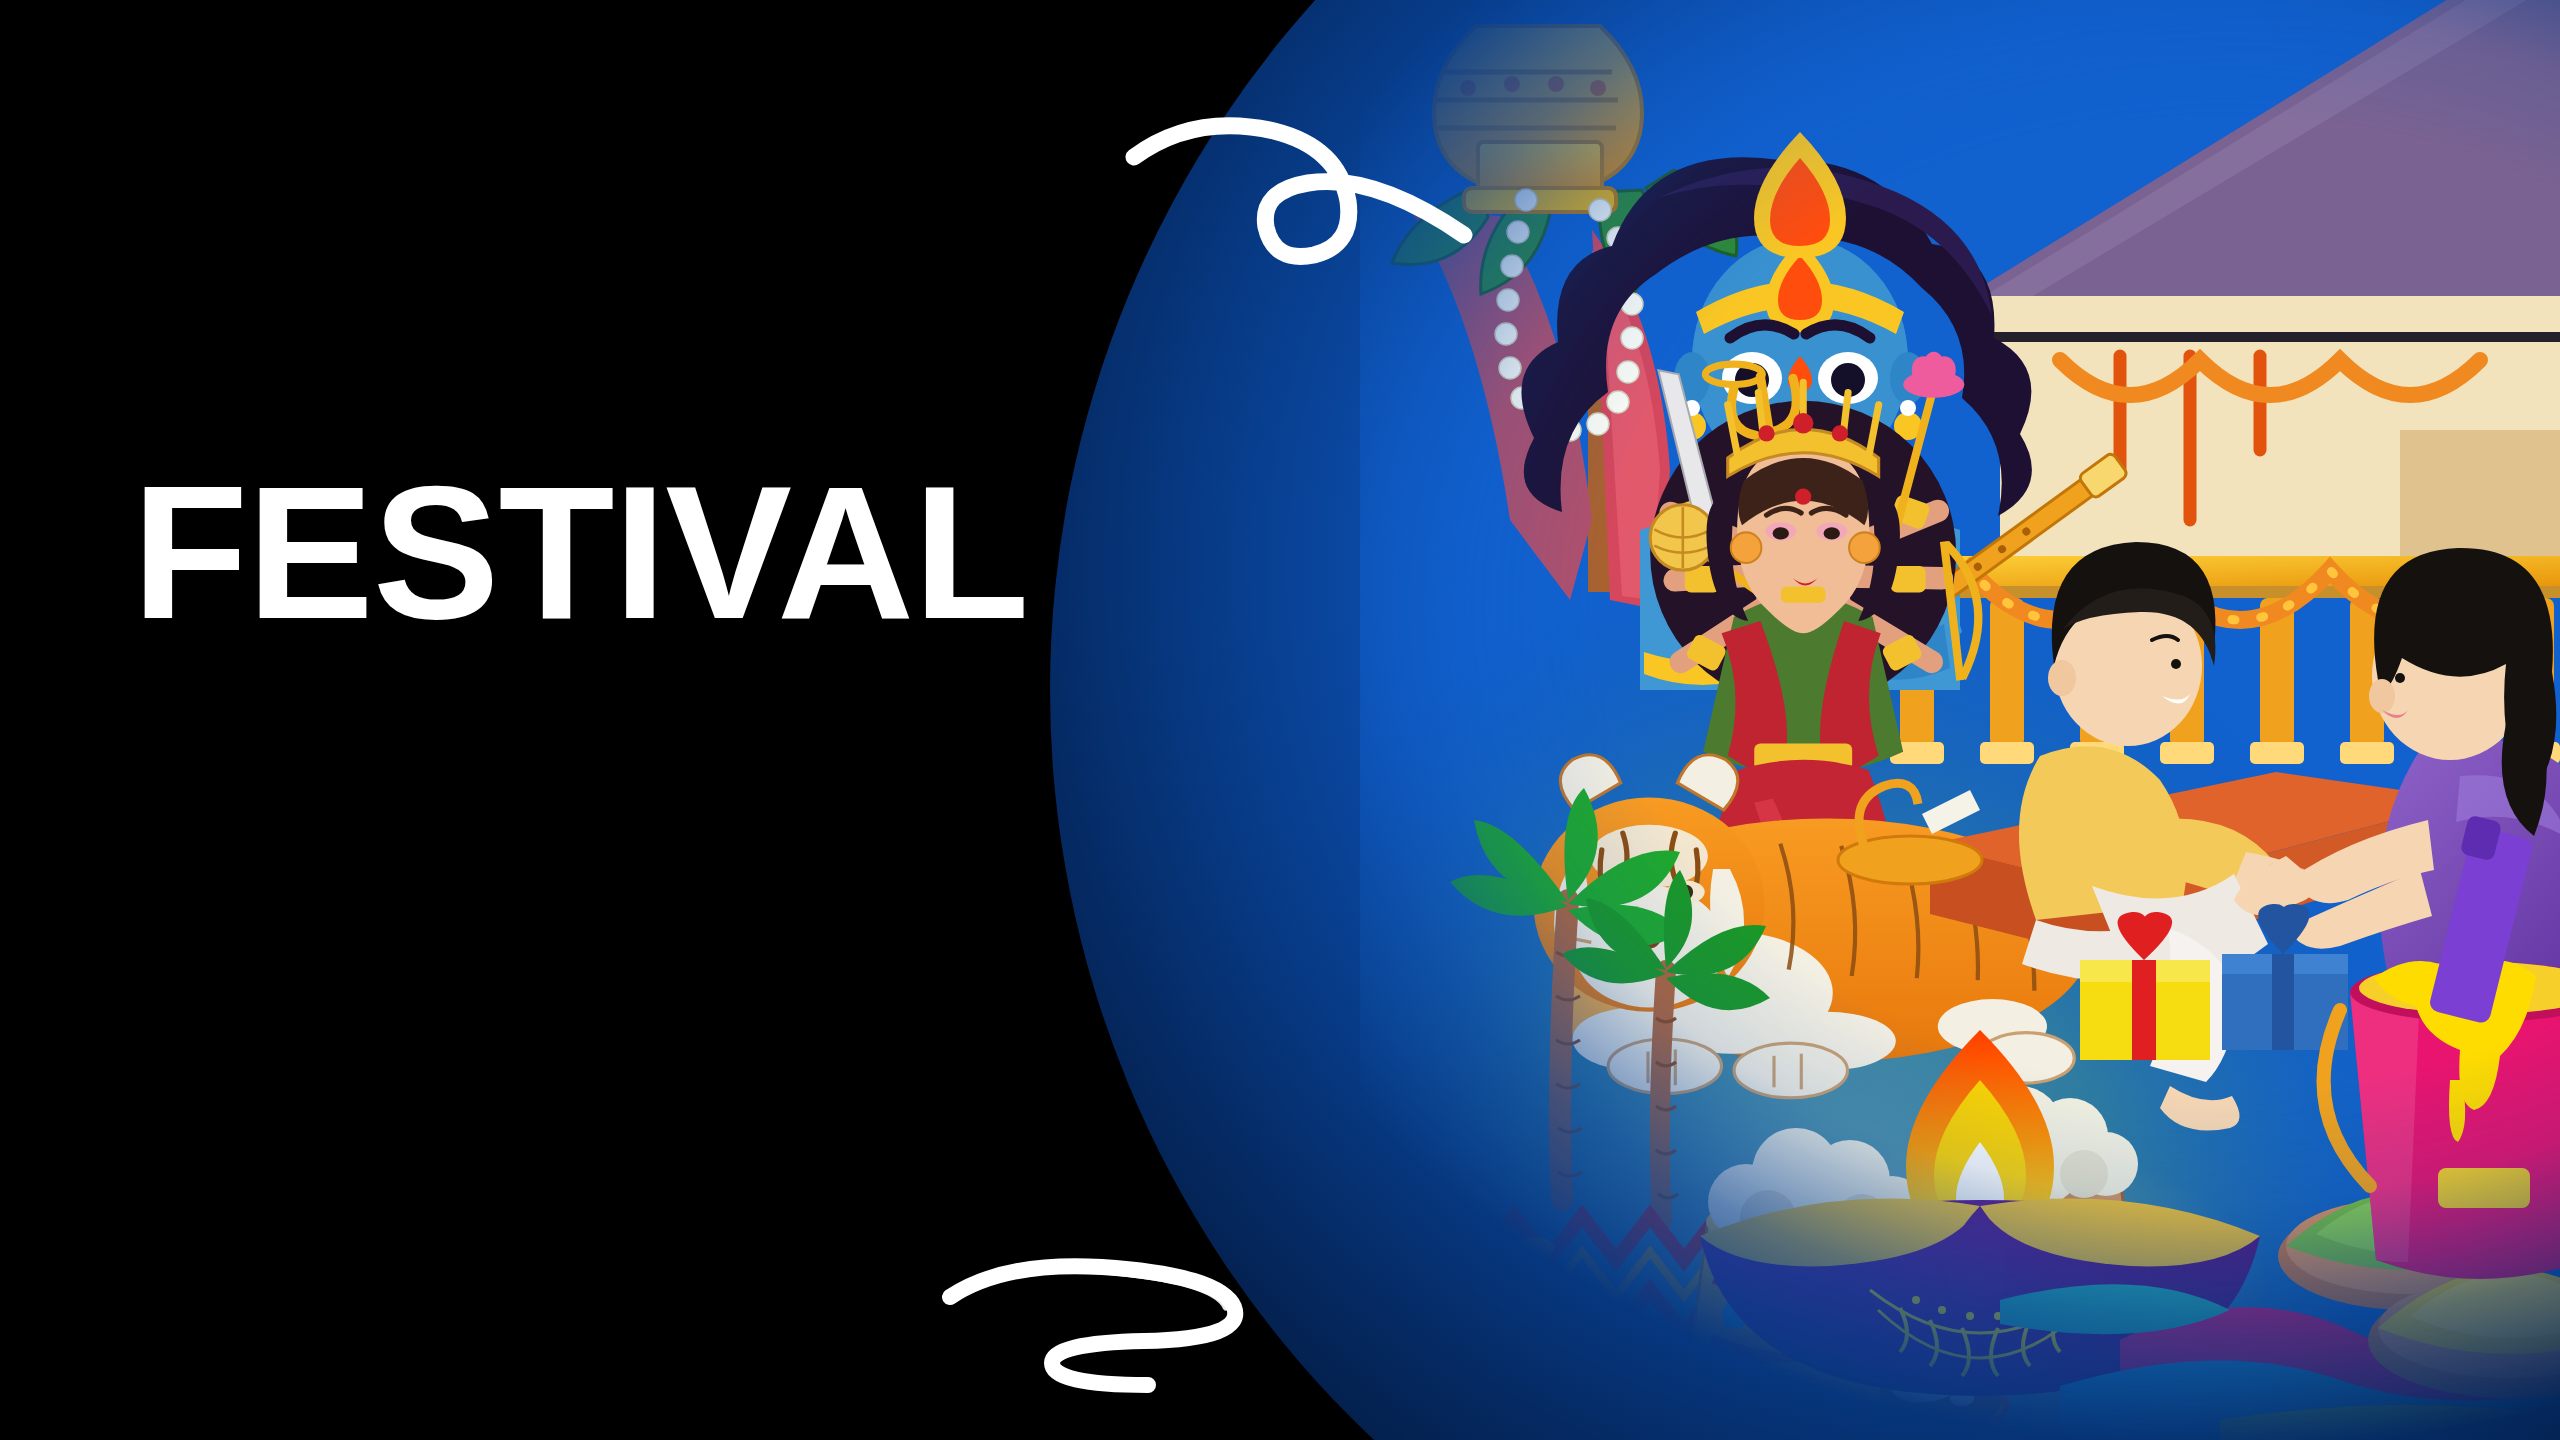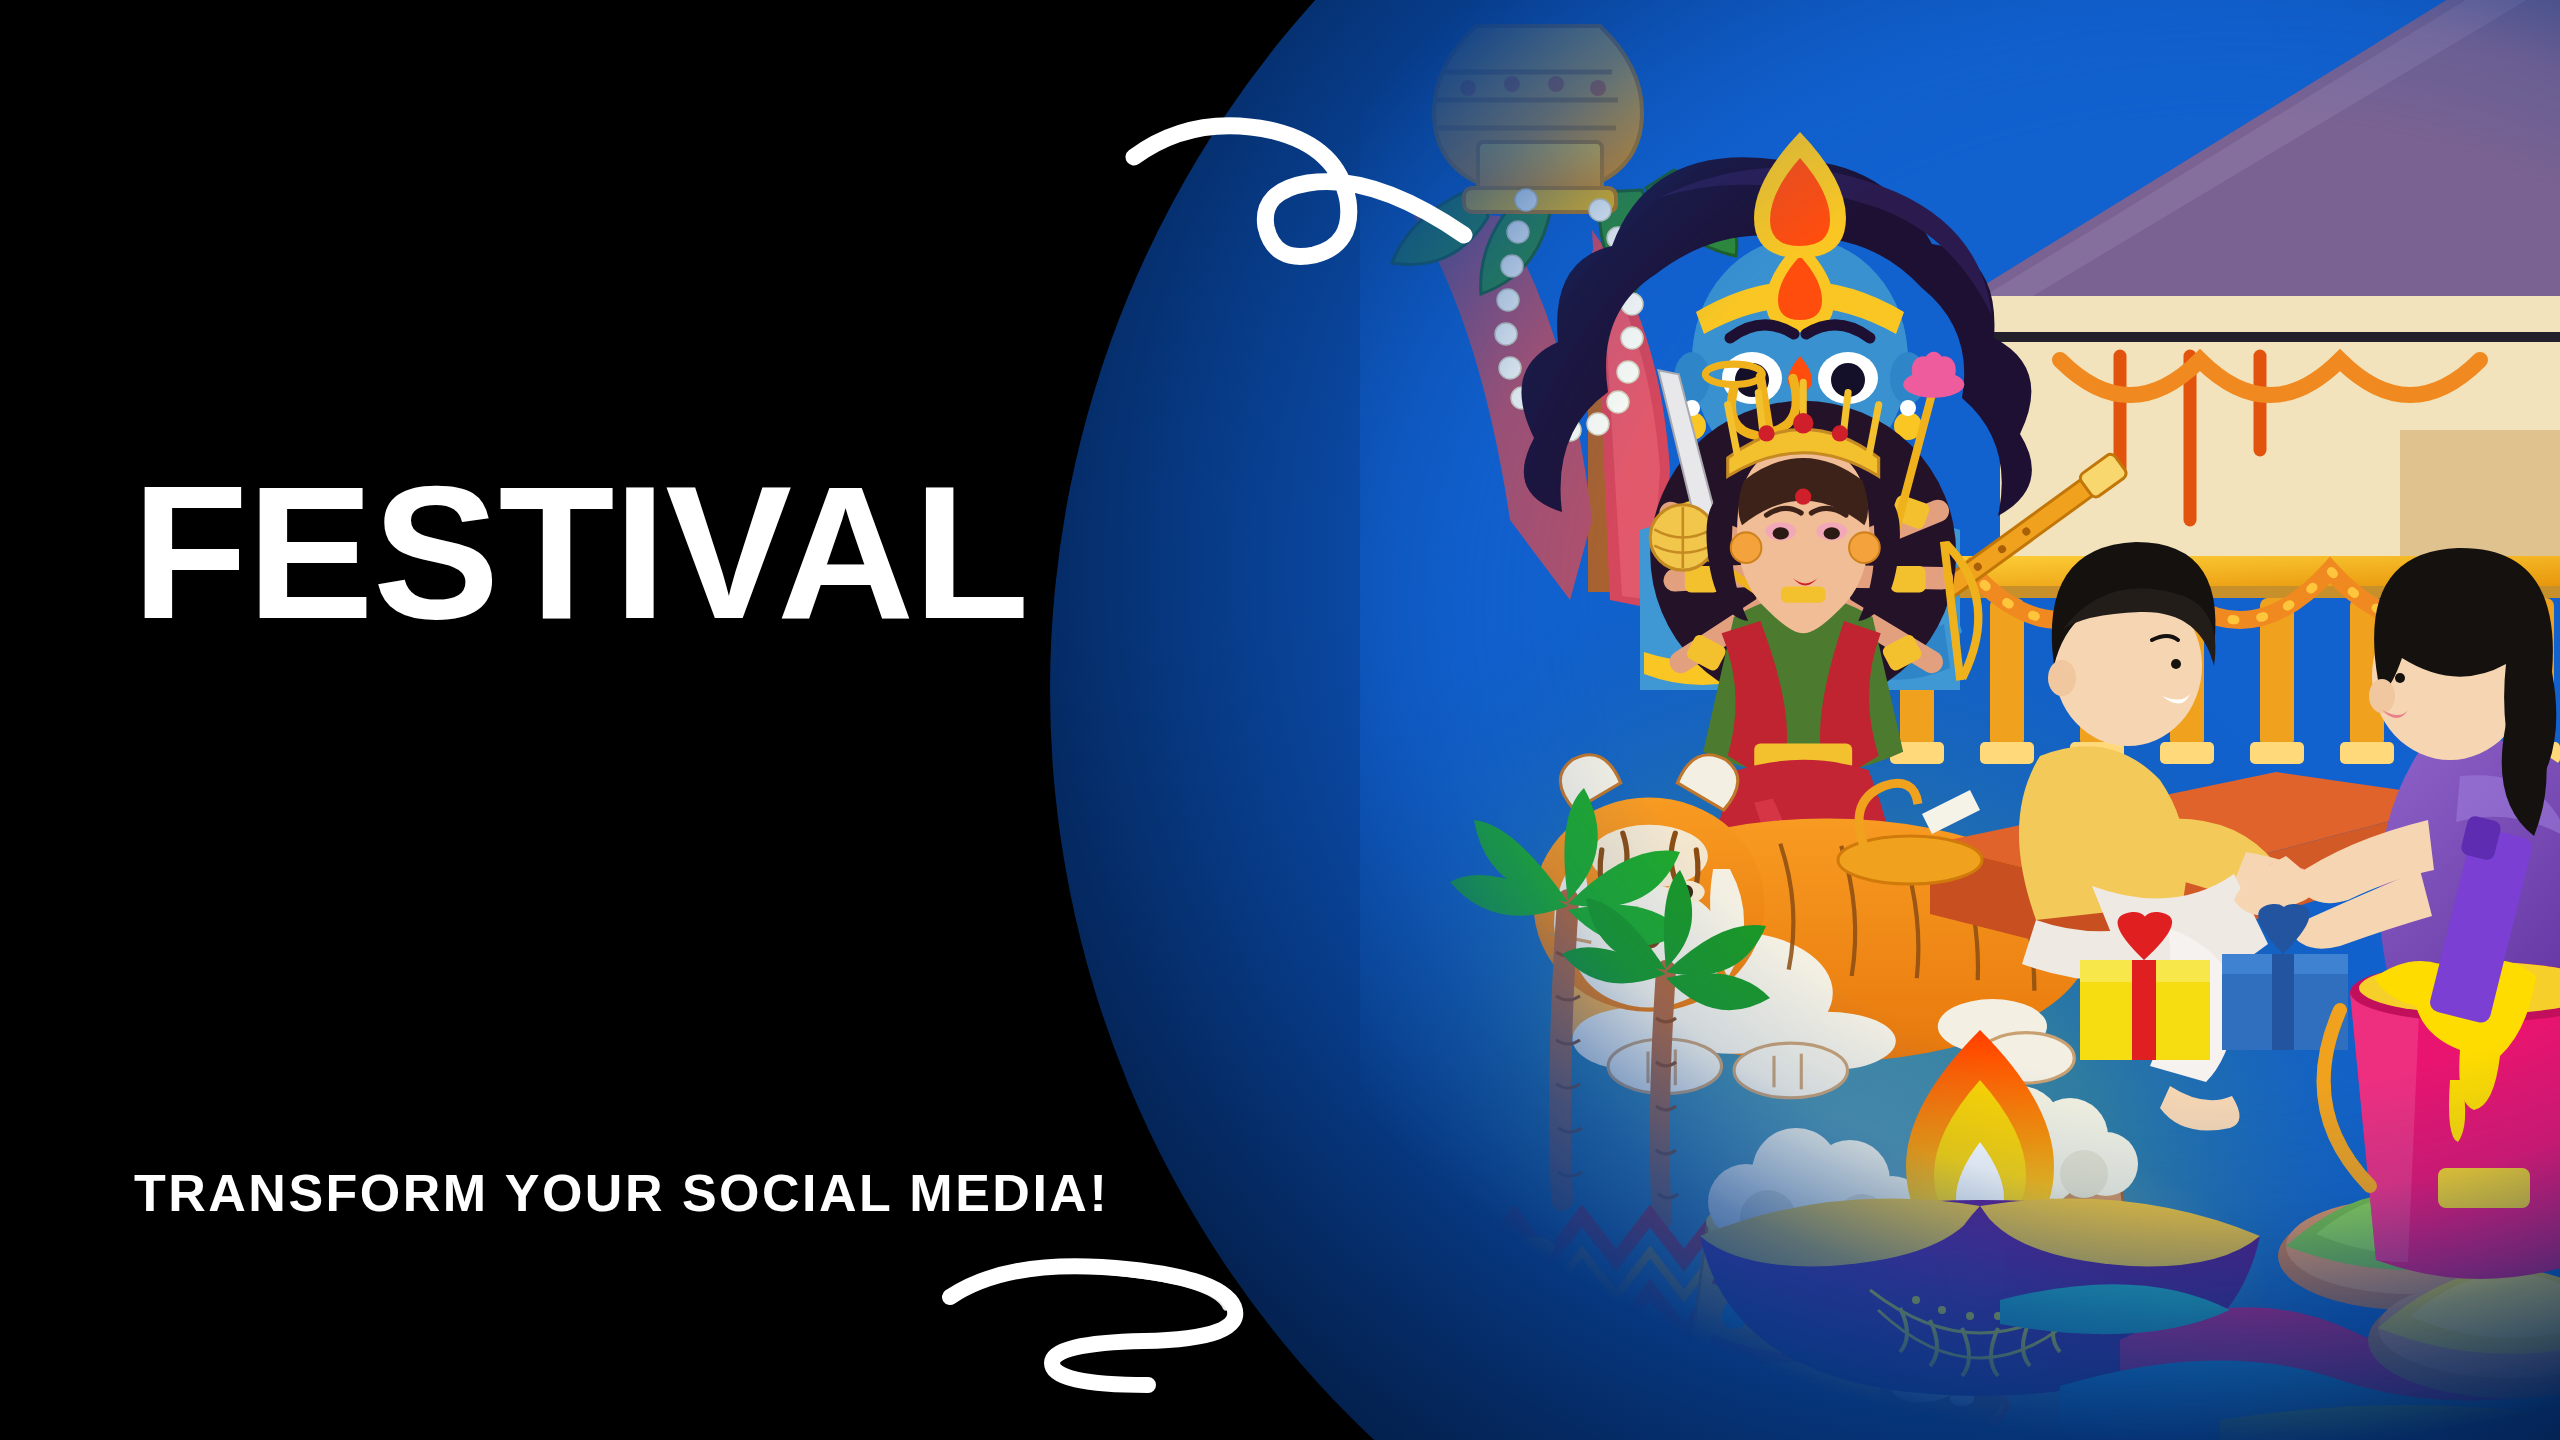--- a/index.html
+++ b/index.html
@@ -719,21 +719,20 @@
 
     <svg class="doodle-loop" viewBox="0 0 360 180">
       <path d="M10 62 Q70 18 150 36 Q214 52 224 106 Q230 150 190 160 Q150 168 142 132
                Q136 96 184 88 Q250 78 340 140" fill="none" stroke="#ffffff" stroke-width="17" stroke-linecap="round" stroke-linejoin="round"></path>
     </svg>
 
     <div class="title">
       <span class="l1">FESTIVAL</span>
     </div>
 
-    <div class="subtitle">TRANSFORM YOUR SOCIAL MEDIA!</div>
 
     <svg class="doodle-swirl" viewBox="0 0 340 150">
       <path d="M16 44 Q70 8 168 14 Q286 22 300 54 Q312 86 210 88 Q118 90 118 110
                Q118 132 214 132" fill="none" stroke="#ffffff" stroke-width="16" stroke-linecap="round" stroke-linejoin="round"></path>
       <path d="M26 40 Q82 12 170 18 Q280 28 292 54" fill="none" stroke="#ffffff" stroke-width="7" stroke-linecap="round" opacity=".9"></path>
     </svg>
 
   </div>
 </div>
 

